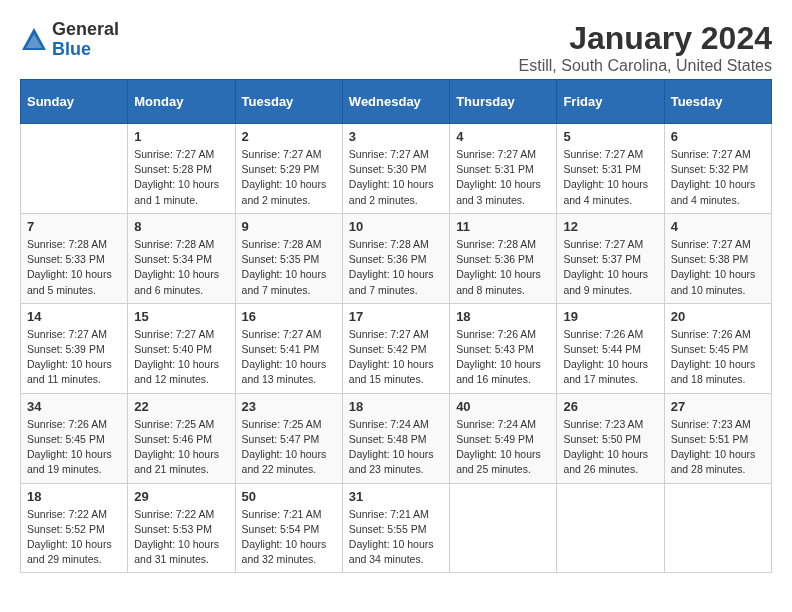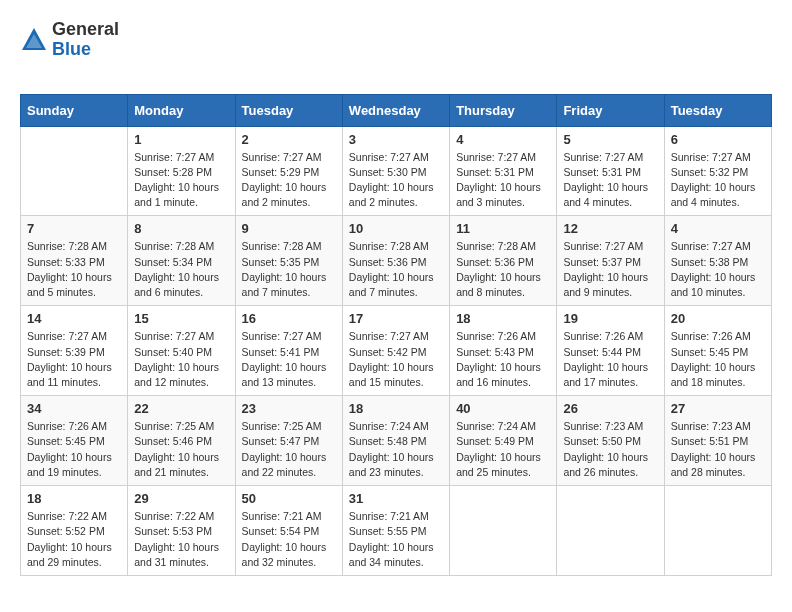--- a/index.html
+++ b/index.html
@@ -7,21 +7,21 @@
       font-family: Arial, sans-serif;
       background: #fff;
       width: 792px;
       min-height: 612px;
       padding: 20px;
     }
     .header {
       display: flex;
       justify-content: space-between;
       align-items: flex-start;
-      margin-bottom: 34px;
+      margin-bottom: 4px;
     }
     .logo {
       display: flex;
       align-items: center;
     }
     .logo-text {
       display: flex;
       flex-direction: column;
       line-height: 1.1;
     }
@@ -56,21 +56,21 @@
     .calendar {
       width: 100%;
       border-collapse: collapse;
       border: 1px solid #ccc;
     }
     .calendar th {
       background-color: #2a6db5;
       color: #fff;
       font-size: 13px;
       font-weight: bold;
-      padding: 8px 6px;
+      padding: 14px 6px;
       text-align: left;
       border: 1px solid #1a5a9a;
     }
     .calendar td {
       vertical-align: top;
       padding: 5px 6px;
       border: 1px solid #d0d0d0;
       width: calc(100% / 7);
       min-height: 80px;
       font-size: 11px;
@@ -103,20 +103,24 @@
   <div class="logo">
     <svg class="logo-icon" viewBox="0 0 28 28">
       <polygon points="14,2 26,24 2,24" fill="#1a6ab5"></polygon>
       <polygon points="14,8 22,22 6,22" fill="#fff" opacity="0.3"></polygon>
     </svg>
     <div class="logo-text">
       <span class="logo-general">General</span>
       <span class="logo-blue">Blue</span>
     </div>
   </div>
+  <div class="title-block">
+    <h1>January 2024</h1>
+    <h2>Estill, South Carolina, United States</h2>
+  </div>
 </div>
 
 <table class="calendar">
   <thead>
     <tr>
     <th>Sunday</th>
         <th>Monday</th>
         <th>Tuesday</th>
         <th>Wednesday</th>
         <th>Thursday</th>

